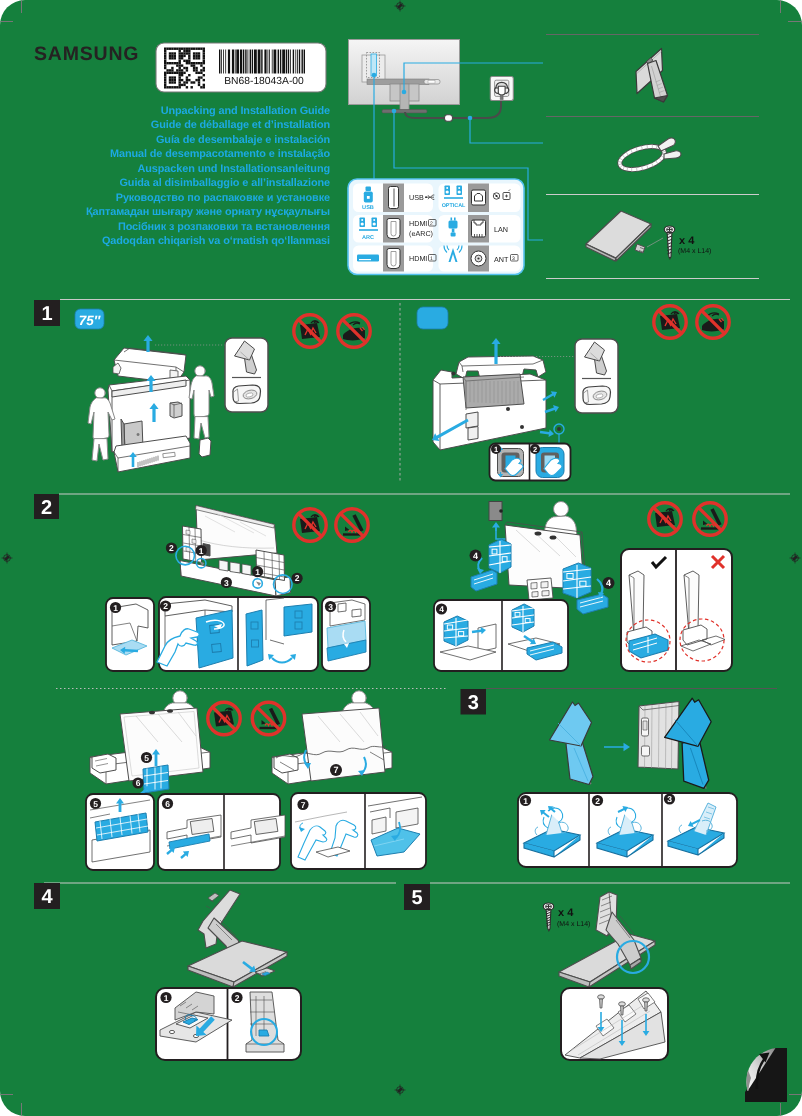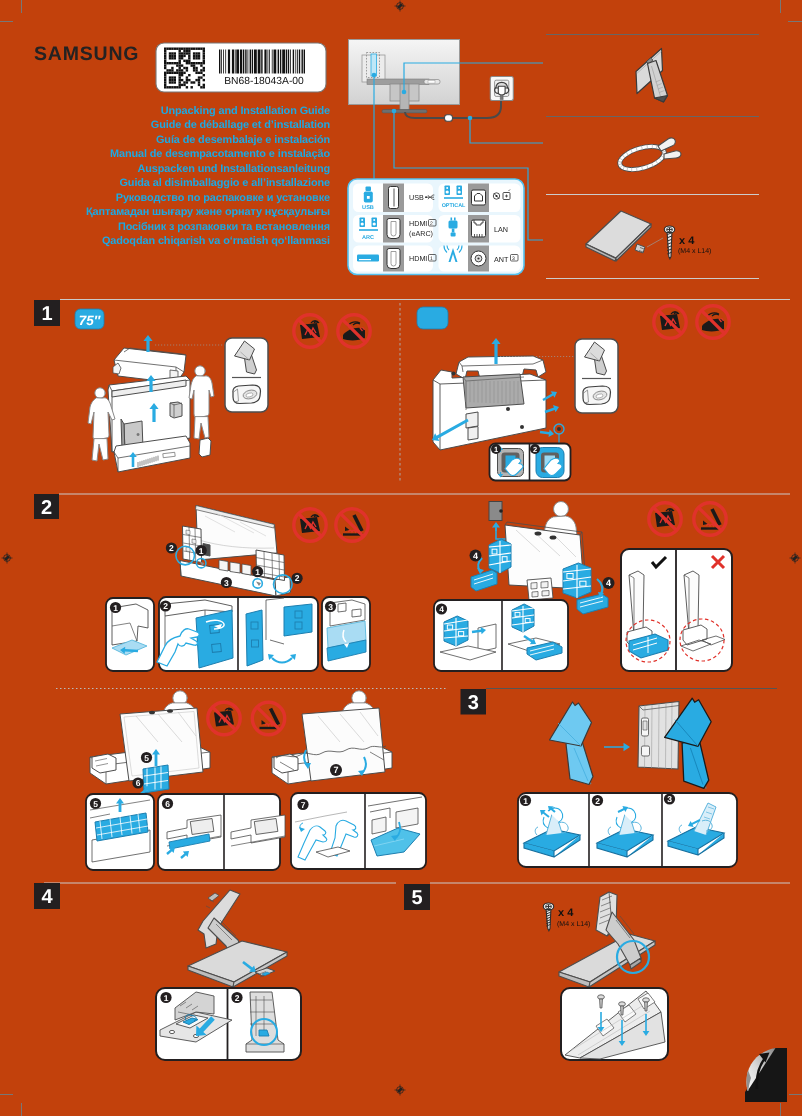--- a/index.html
+++ b/index.html
@@ -1,15 +1,15 @@
 <!DOCTYPE html>
 <html><head><meta charset="utf-8">
 <style>
 html,body{margin:0;padding:0;background:#fff;}
-#page{position:relative;width:802px;height:1116px;background:#c2410c;overflow:hidden;}
+#page{position:relative;width:802px;height:1116px;background:#15803d;overflow:hidden;border-radius:25px;}
 svg{font-family:"Liberation Sans",sans-serif;text-rendering:geometricPrecision;-webkit-font-smoothing:antialiased;}
 </style></head>
 <body>
 <div id="page">
 <svg width="802" height="1116" viewBox="0 0 802 1116">
 <defs>
 <linearGradient id="tvg" x1="0" y1="0" x2="0" y2="1">
  <stop offset="0" stop-color="#f5f5f5"></stop>
           <stop offset="0.5" stop-color="#e3e3e3"></stop>
           <stop offset="1" stop-color="#d2d2d2"></stop>

